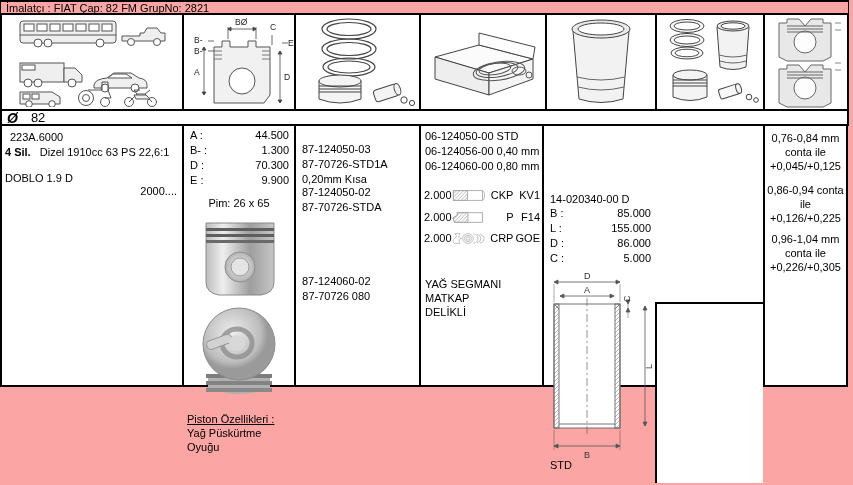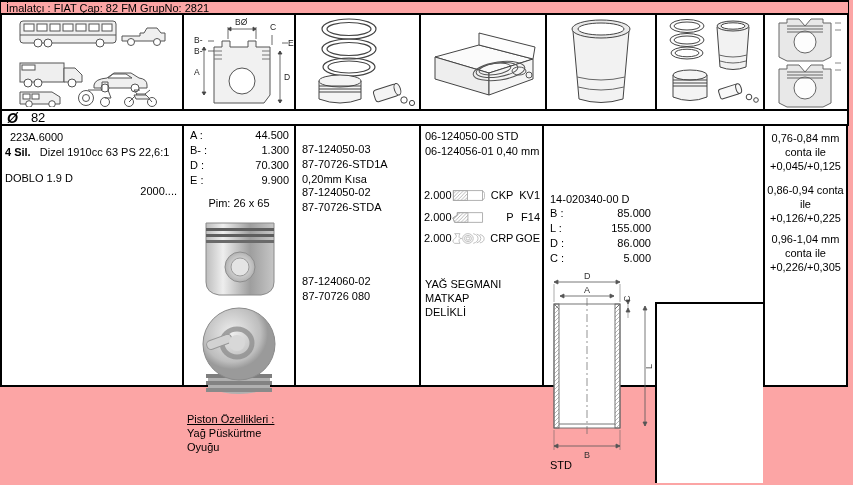--- a/index.html
+++ b/index.html
@@ -346,21 +346,22 @@
     </div>
     <div class="pgroup abs" style="left:6px;top:148px;text-align:center;">
       <div>87-124060-02</div>
       <div>87-70726 080</div>
     </div>
   </div>
 
   <div class="cell dcol" style="left:419px;width:125px;padding-left:10px;">
     <div class="pgroup abs" style="left:4px;top:3px;">
       <div>06-124050-00 STD</div>
-      <div>06-124056-01 0,40 mm</div>
+      <div>06-124056-00 0,40 mm</div>
+      <div>06-124060-00 0,80 mm</div>
     </div>
 
     <svg width="0" height="0" style="position:absolute;">
       <defs>
         <pattern id="hatch" width="4" height="4" patternUnits="userSpaceOnUse">
           <path d="M0 4 L4 0" stroke="#9a9a9a" stroke-width="0.8"></path>
         </pattern>
       </defs>
     </svg>
 

